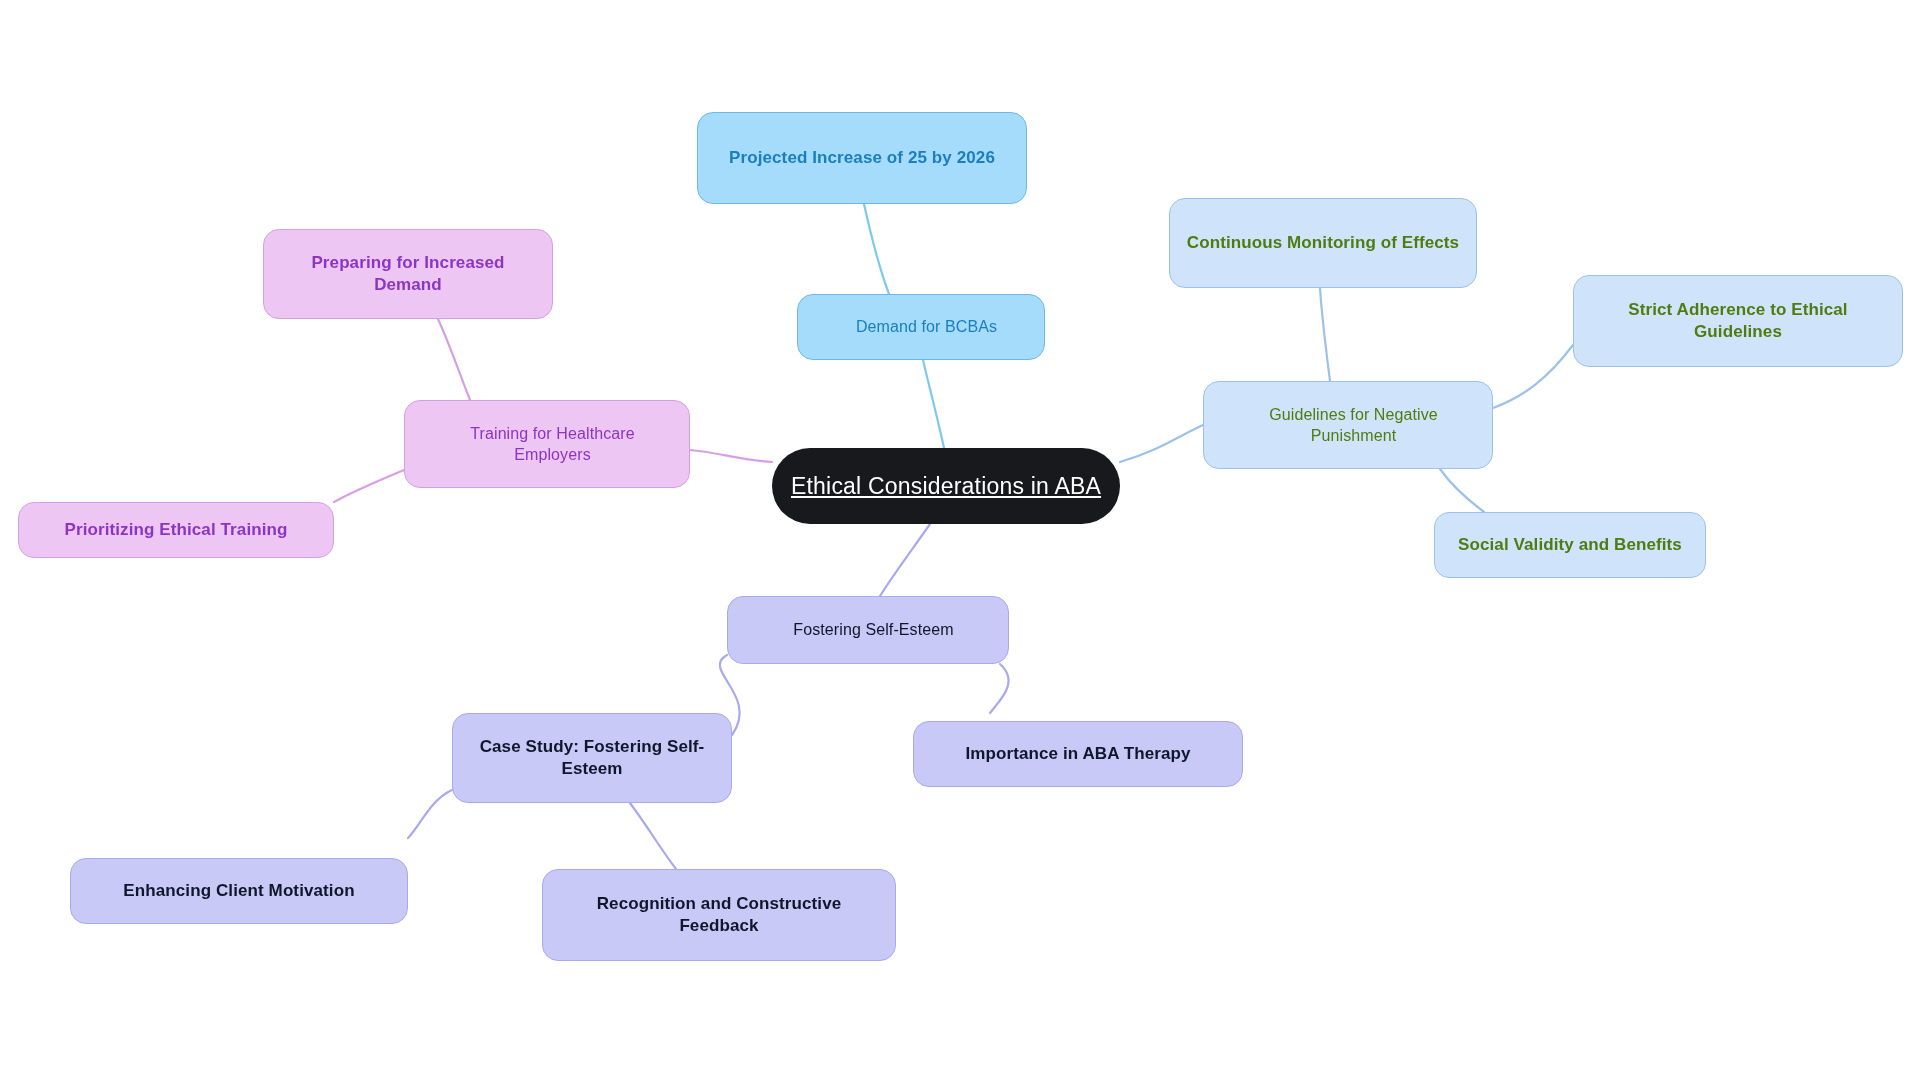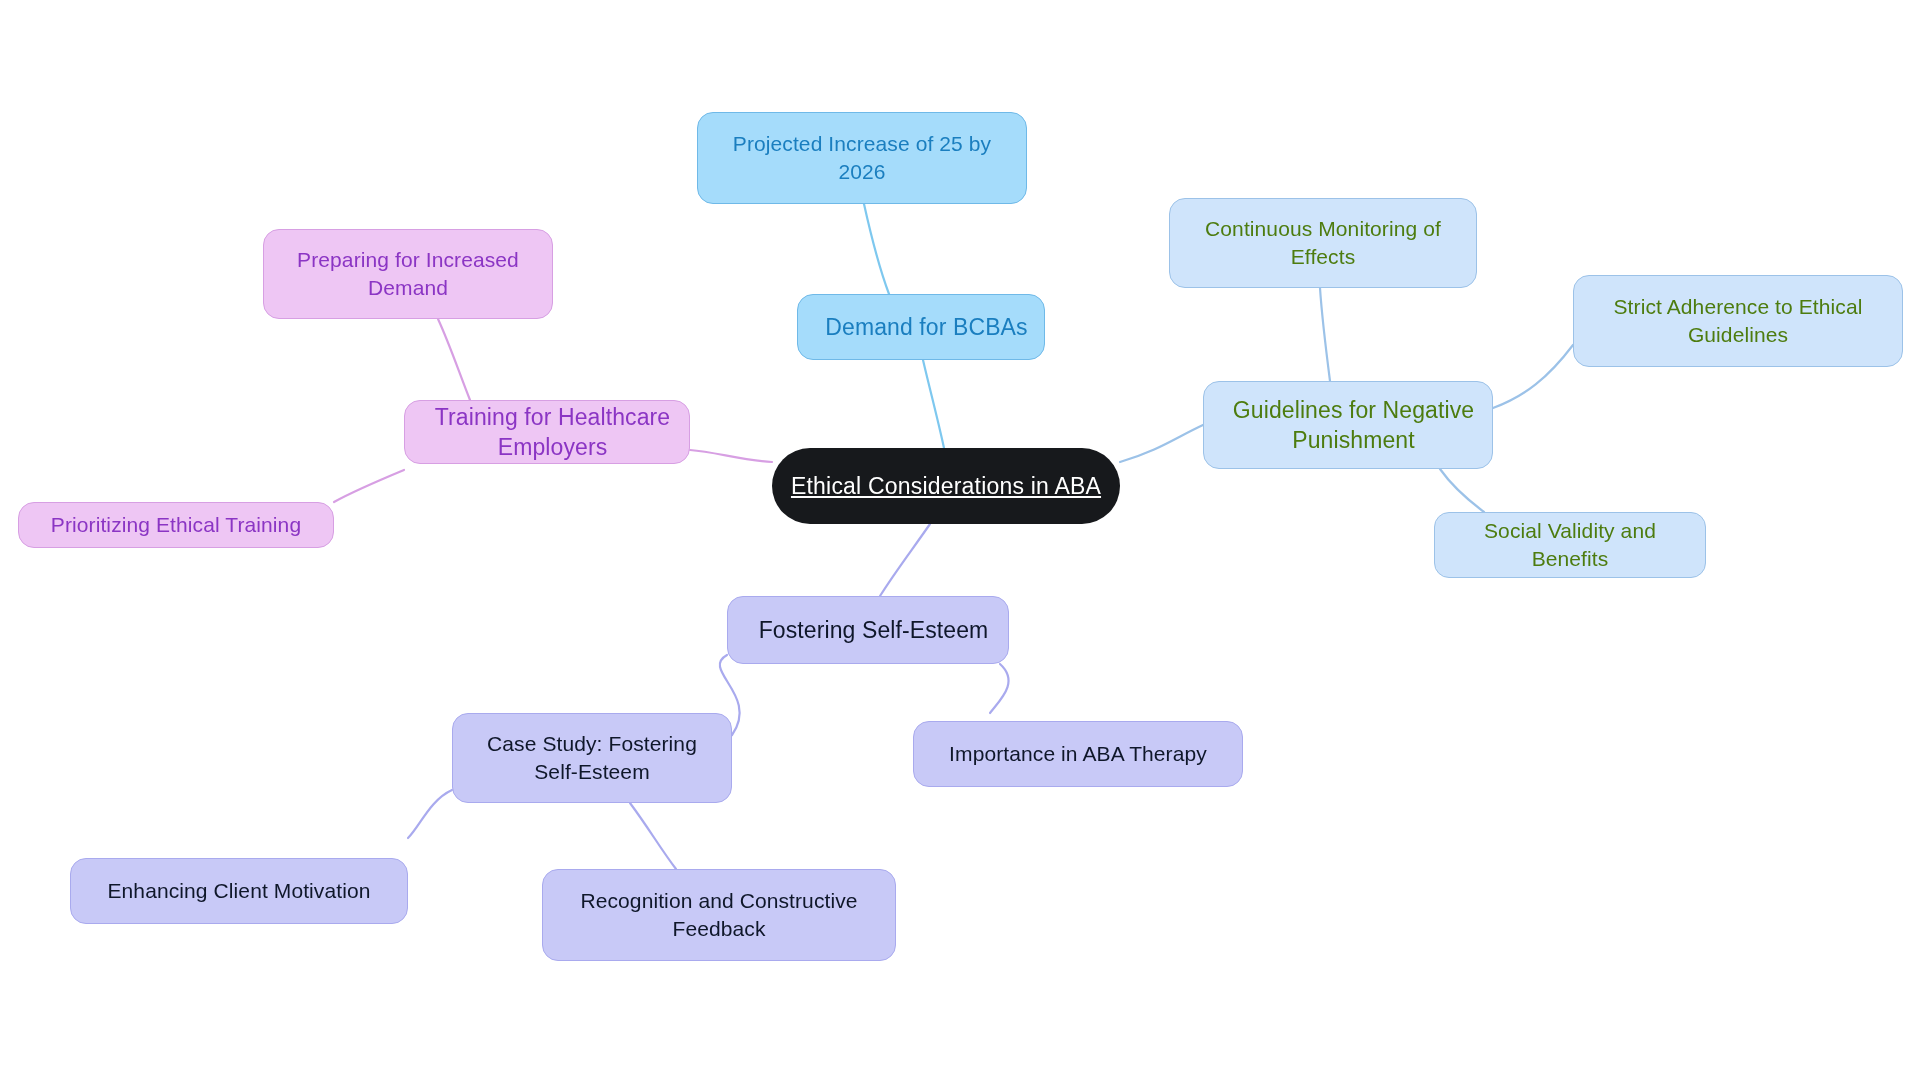--- a/index.html
+++ b/index.html
@@ -46,25 +46,26 @@
   .node.root {
     border-radius: 38px;
     border-width: 0;
     background: #17191c;
     color: #ffffff;
     font-size: 23px;
     letter-spacing: 0.2px;
     text-decoration: underline;
   }
   .node.branch {
-    font-size: 23px;
+    font-size: 16px;
     padding-left: 25px;
   }
   .node.leaf {
-    font-size: 21px;
+    font-size: 17px;
+    font-weight: bold;
   }
   
   .theme-cyan   { background:#a5dcfb; border-color:#6fb9e8; color:#1a7ebf; }
   .theme-lightblue { background:#cfe4fb; border-color:#9cc2e8; color:#4d7c0f; }
   .theme-magenta{ background:#eec6f4; border-color:#d79fe3; color:#8b35c4; }
   .theme-violet { background:#c8c9f7; border-color:#a9aaee; color:#0f172a; }
 </style>
 </head>
 <body>
 
@@ -88,23 +89,23 @@
     </svg>
 
   <div id="node-layer">
       <div class="node root " style="left: 772px; top: 448px; width: 348px; height: 76px;"><span>Ethical Considerations in ABA</span></div>
       <div class="node branch theme-cyan" style="left: 797px; top: 294px; width: 248px; height: 66px;"><span>Demand for BCBAs</span></div>
       <div class="node leaf theme-cyan" style="left: 697px; top: 112px; width: 330px; height: 92px;"><span>Projected Increase of 25 by 2026</span></div>
       <div class="node branch theme-lightblue" style="left: 1203px; top: 381px; width: 290px; height: 88px;"><span>Guidelines for Negative Punishment</span></div>
       <div class="node leaf theme-lightblue" style="left: 1169px; top: 198px; width: 308px; height: 90px;"><span>Continuous Monitoring of Effects</span></div>
       <div class="node leaf theme-lightblue" style="left: 1573px; top: 275px; width: 330px; height: 92px;"><span>Strict Adherence to Ethical Guidelines</span></div>
       <div class="node leaf theme-lightblue" style="left: 1434px; top: 512px; width: 272px; height: 66px; border-radius: 15px;"><span>Social Validity and Benefits</span></div>
-      <div class="node branch theme-magenta" style="left: 404px; top: 400px; width: 286px; height: 64px;"><span>Training for Healthcare Employers</span></div>
+      <div class="node branch theme-magenta" style="left: 404px; top: 400px; width: 286px; height: 88px;"><span>Training for Healthcare Employers</span></div>
       <div class="node leaf theme-magenta" style="left: 263px; top: 229px; width: 290px; height: 90px;"><span>Preparing for Increased Demand</span></div>
-      <div class="node leaf theme-magenta" style="left: 18px; top: 502px; width: 316px; height: 46px;"><span>Prioritizing Ethical Training</span></div>
+      <div class="node leaf theme-magenta" style="left: 18px; top: 502px; width: 316px; height: 56px;"><span>Prioritizing Ethical Training</span></div>
       <div class="node branch theme-violet" style="left: 727px; top: 596px; width: 282px; height: 68px;"><span>Fostering Self-Esteem</span></div>
       <div class="node leaf theme-violet" style="left: 452px; top: 713px; width: 280px; height: 90px;"><span>Case Study: Fostering Self-Esteem</span></div>
       <div class="node leaf theme-violet" style="left: 913px; top: 713px; width: 330px; height: 66px; margin-top: 8px;"><span>Importance in ABA Therapy</span></div>
       <div class="node leaf theme-violet" style="left: 70px; top: 814px; width: 338px; height: 66px; margin-top: 44px;"><span>Enhancing Client Motivation</span></div>
       <div class="node leaf theme-violet" style="left: 542px; top: 869px; width: 354px; height: 92px;"><span>Recognition and Constructive Feedback</span></div>
     </div>
 
 </div>
 
 </body></html>

